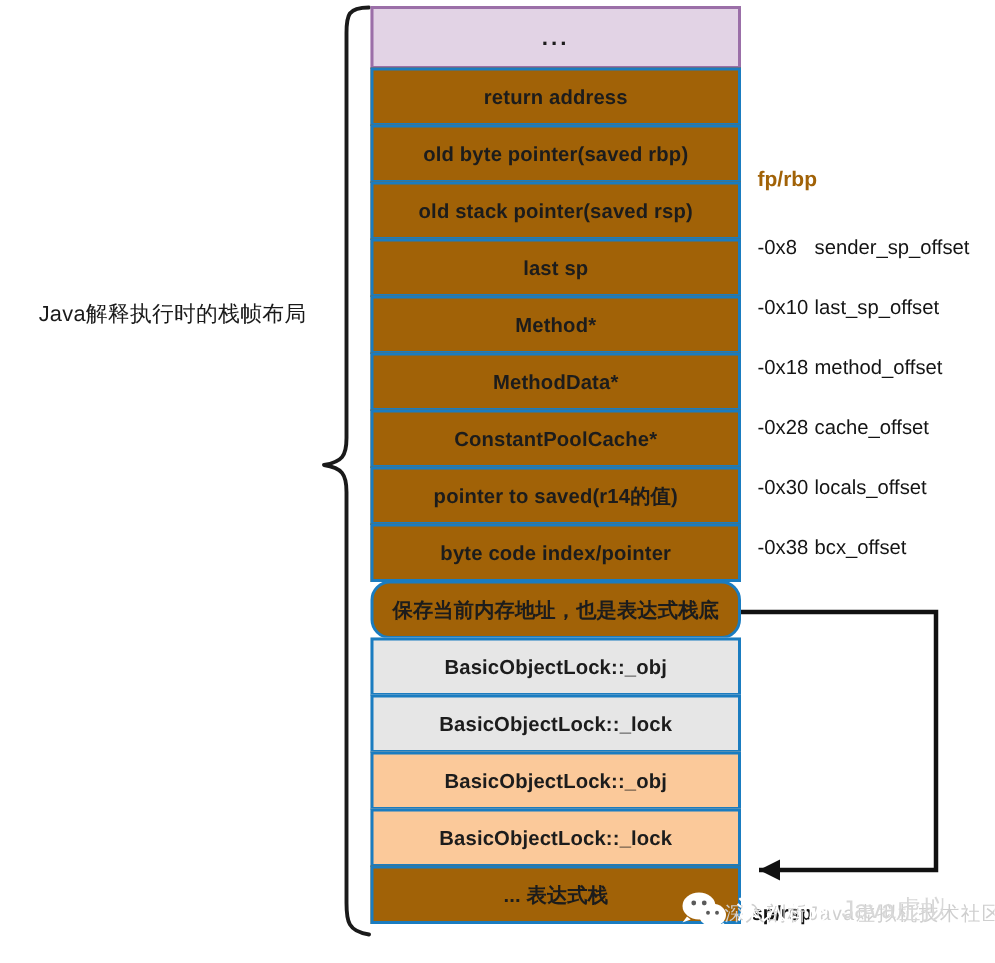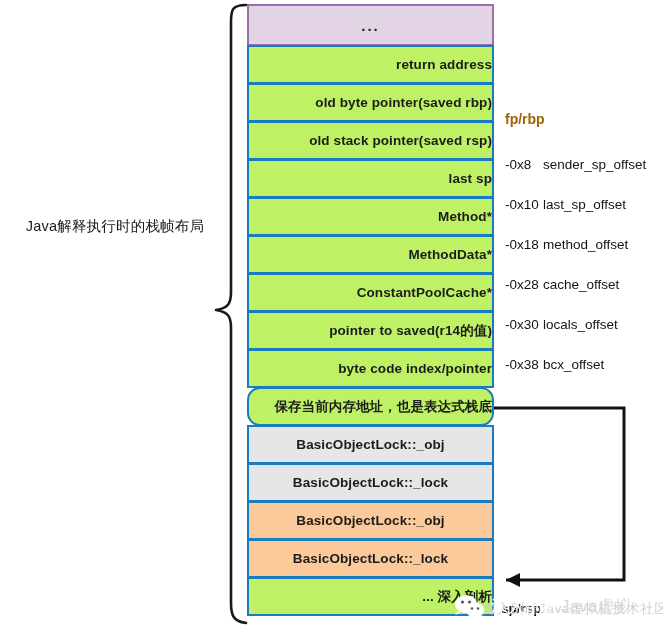--- a/index.html
+++ b/index.html
@@ -8,21 +8,21 @@
     background:#ffffff;
     font-family:"Liberation Sans","DejaVu Sans",sans-serif;
     position:relative;
     overflow:hidden;
   }
   #stage{position:absolute;left:0;top:0;width:663px;height:642px;}
 
   
   .left-caption{
     position:absolute;
-    left:22px; top:217px;
+    left:22px; top:200px;
     width:186px;
     text-align:center;
     font-size:14.5px;
     color:#1a1a1a;
     letter-spacing:0.2px;
     white-space:nowrap;
   }
 
   
   .brace{position:absolute;left:206px;top:2px;width:44px;height:624px;}
@@ -42,21 +42,21 @@
     display:flex;
     align-items:center;
     justify-content:center;
     font-size:13.5px;
     font-weight:bold;
     color:#1c1c1c;
     text-align:center;
     letter-spacing:0.1px;
     position:relative;
   }
-  .row.blue{background:#bef264;justify-content:flex-end;}
+  .row.blue{background:#a16207;}
   .row.gray{background:#e6e6e6;}
   .row.orange{background:#fbc99a;}
   .row.purple{
     background:#e2d3e5;
     border:2px solid #9b6fa8;
     height:42px;
     margin-top:0;
   }
   .row.purple .lbl{font-size:15px;letter-spacing:2px;}
   .row.cn{font-size:13.5px;font-weight:bold;border-radius:13px;}
@@ -159,21 +159,21 @@
     <div class="row gray">
         <span class="lbl">BasicObjectLock::_lock</span>
       </div>
     <div class="row orange">
         <span class="lbl">BasicObjectLock::_obj</span>
       </div>
     <div class="row orange">
         <span class="lbl">BasicObjectLock::_lock</span>
       </div>
     <div class="row blue last">
-        <span class="lbl">... 深入剖析</span>
+        <span class="lbl">... 表达式栈</span>
       </div>
   </div>
 
   <div class="fp-label">fp/rbp</div>
 
   <div class="offsets">
     <div class="offset"><span class="hex">-0x8</span><span>sender_sp_offset</span></div>
     <div class="offset"><span class="hex">-0x10</span><span>last_sp_offset</span></div>
     <div class="offset"><span class="hex">-0x18</span><span>method_offset</span></div>
     <div class="offset"><span class="hex">-0x28</span><span>cache_offset</span></div>

